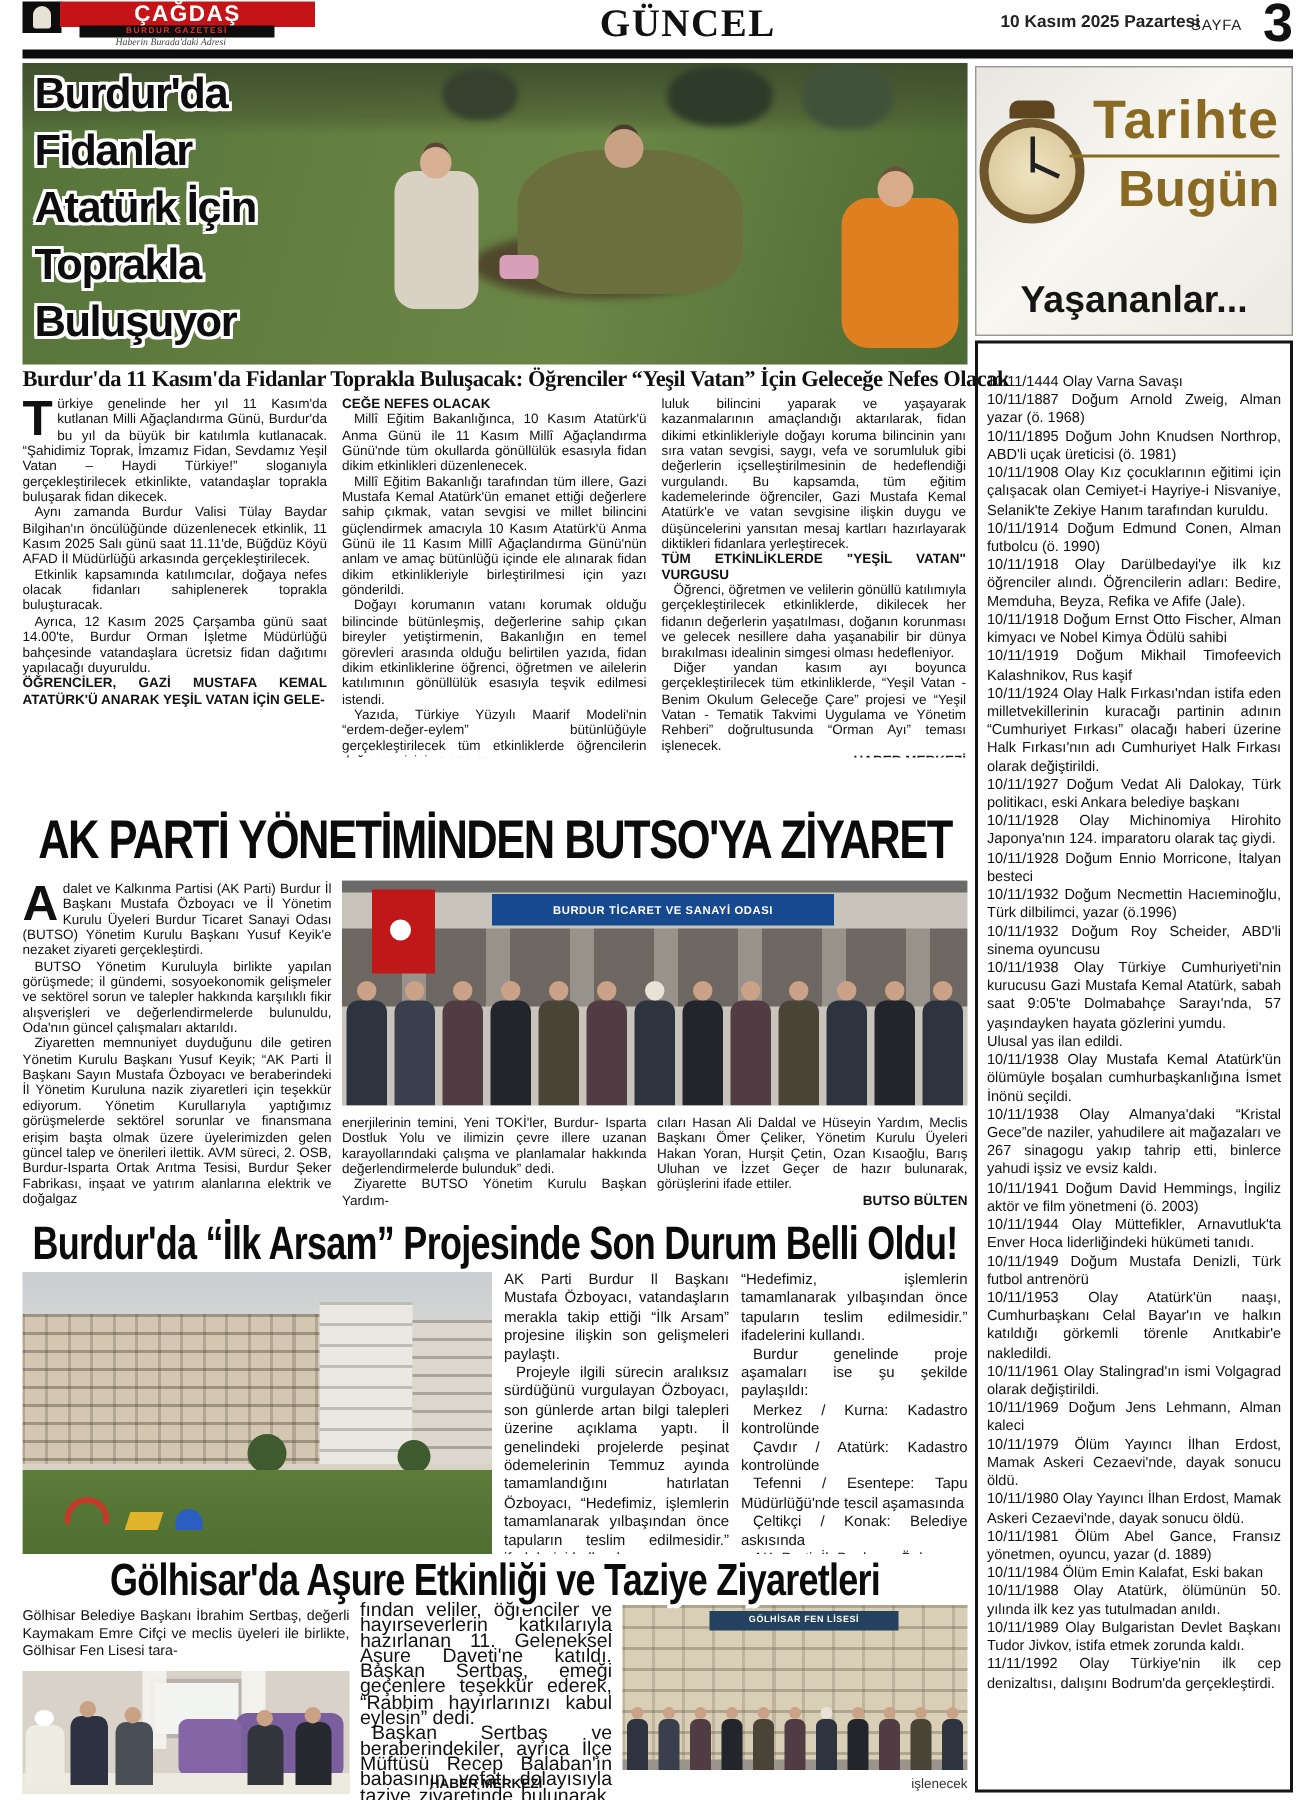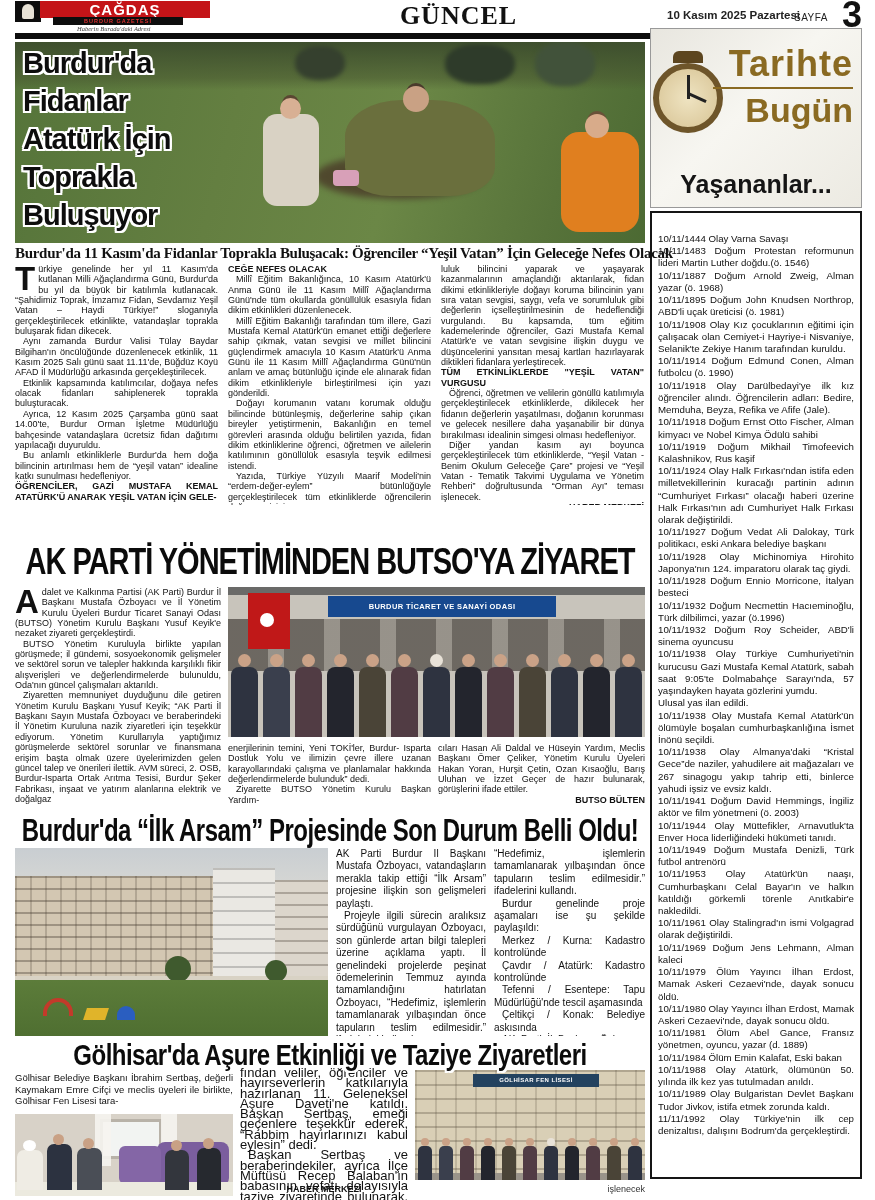--- a/index.html
+++ b/index.html
@@ -48,21 +48,21 @@
   .kid-orange::before { content:""; position:absolute; left:24px; top:-18px; width:24px; height:24px;
         border-radius:50%; background:#d8ab8a; box-shadow:0 -5px 0 -2px #6a5138; }
   .can { position:absolute; left:318px; top:128px; width:26px; height:16px; background:#d8a0b8; border-radius:4px; }
   .overlay { position:absolute; left:8px; top:2px; font-weight:900; font-size:29px; line-height:38px;
         letter-spacing:-1px; color:#0d0d0d;
         text-shadow:-2px -2px 0 #fff, 2px -2px 0 #fff, -2px 2px 0 #fff, 2px 2px 0 #fff,
                     0 2px 0 #fff, 2px 0 0 #fff, 0 -2px 0 #fff, -2px 0 0 #fff; }
   .overlay p { margin:0; }
 
   
-  #sidebar { top:28px; left:650px; width:212px; height:1154px; }
+  #sidebar { top:44px; left:650px; width:212px; height:1154px; }
   .tbox { position:relative; height:180px; border:1px solid #999; overflow:hidden;
         background:linear-gradient(135deg,#e8e6df,#f7f6f1 45%,#eceae2); }
   .clock { position:absolute; left:2px; top:34px; width:70px; height:70px; border-radius:50%;
         border:6px solid #6e552a; background:radial-gradient(#efe4c2,#d7c394); }
   .clock::before { content:""; position:absolute; left:28px; top:6px; width:3px; height:24px; background:#222; }
   .clock::after { content:""; position:absolute; left:28px; top:27px; width:20px; height:3px; background:#222;
         transform:rotate(25deg); }
   .clock-top { position:absolute; left:22px; top:22px; width:30px; height:12px; background:#5c451f;
         border-radius:6px 6px 0 0; }
   .tb1 { position:absolute; right:8px; top:14px; font-size:36px; color:#8a6a22; font-weight:600; letter-spacing:1px; }
@@ -208,21 +208,20 @@
   <div class="tbox">
     <div class="clock-top"></div>
     <div class="clock"></div>
     <div class="tb1">Tarihte</div>
     <div class="tb-line"></div>
     <div class="tb2">Bugün</div>
     <div class="tb3">Yaşananlar...</div>
   </div>
   <div class="ebox">
       <p>10/11/1444 Olay Varna Savaşı</p>
-      <p>10/11/1483 Doğum Protestan reformunun lideri Martin Luther doğdu.(ö. 1546)</p>
       <p>10/11/1887 Doğum Arnold Zweig, Alman yazar (ö. 1968)</p>
       <p>10/11/1895 Doğum John Knudsen Northrop, ABD'li uçak üreticisi (ö. 1981)</p>
       <p>10/11/1908 Olay Kız çocuklarının eğitimi için çalışacak olan Cemiyet-i Hayriye-i Nisvaniye, Selanik'te Zekiye Hanım tarafından kuruldu.</p>
       <p>10/11/1914 Doğum Edmund Conen, Alman futbolcu (ö. 1990)</p>
       <p>10/11/1918 Olay Darülbedayi'ye ilk kız öğrenciler alındı. Öğrencilerin adları: Bedire, Memduha, Beyza, Refika ve Afife (Jale).</p>
       <p>10/11/1918 Doğum Ernst Otto Fischer, Alman kimyacı ve Nobel Kimya Ödülü sahibi</p>
       <p>10/11/1919 Doğum Mikhail Timofeevich Kalashnikov, Rus kaşif</p>
       <p>10/11/1924 Olay Halk Fırkası'ndan istifa eden milletvekillerinin kuracağı partinin adının “Cumhuriyet Fırkası” olacağı haberi üzerine Halk Fırkası'nın adı Cumhuriyet Halk Fırkası olarak değiştirildi.</p>
       <p>10/11/1927 Doğum Vedat Ali Dalokay, Türk politikacı, eski Ankara belediye başkanı</p>
       <p>10/11/1928 Olay Michinomiya Hirohito Japonya'nın 124. imparatoru olarak taç giydi.</p>
@@ -249,21 +248,20 @@
     </div>
 </div>
 
 <div id="a1h" class="abs">Burdur'da 11 Kasım'da Fidanlar Toprakla Buluşacak: Öğrenciler “Yeşil Vatan” İçin Geleceğe Nefes Olacak</div>
 <div id="a1cols" class="abs cols bodytxt">
   <div class="dropcap">
       <p style="text-indent: 0px;">Türkiye genelinde her yıl 11 Kasım'da kutlanan Milli Ağaçlandırma Günü, Burdur'da bu yıl da büyük bir katılımla kutlanacak. “Şahidimiz Toprak, İmzamız Fidan, Sevdamız Yeşil Vatan – Haydi Türkiye!” sloganıyla gerçekleştirilecek etkinlikte, vatandaşlar toprakla buluşarak fidan dikecek.</p>
       <p>Aynı zamanda Burdur Valisi Tülay Baydar Bilgihan'ın öncülüğünde düzenlenecek etkinlik, 11 Kasım 2025 Salı günü saat 11.11'de, Büğdüz Köyü AFAD İl Müdürlüğü arkasında gerçekleştirilecek.</p>
       <p>Etkinlik kapsamında katılımcılar, doğaya nefes olacak fidanları sahiplenerek toprakla buluşturacak.</p>
       <p>Ayrıca, 12 Kasım 2025 Çarşamba günü saat 14.00'te, Burdur Orman İşletme Müdürlüğü bahçesinde vatandaşlara ücretsiz fidan dağıtımı yapılacağı duyuruldu.</p>
-      <p>Bu anlamlı etkinliklerle Burdur'da hem doğa bilincinin artırılması hem de “yeşil vatan” idealine katkı sunulması hedefleniyor.</p>
       <p class="bold">ÖĞRENCİLER, GAZİ MUSTAFA KEMAL ATATÜRK'Ü ANARAK YEŞİL VATAN İÇİN GELE-</p>
     </div>
   <div>
       <p class="bold">CEĞE NEFES OLACAK</p>
       <p>Millî Eğitim Bakanlığınca, 10 Kasım Atatürk'ü Anma Günü ile 11 Kasım Millî Ağaçlandırma Günü'nde tüm okullarda gönüllülük esasıyla fidan dikim etkinlikleri düzenlenecek.</p>
       <p>Millî Eğitim Bakanlığı tarafından tüm illere, Gazi Mustafa Kemal Atatürk'ün emanet ettiği değerlere sahip çıkmak, vatan sevgisi ve millet bilincini güçlendirmek amacıyla 10 Kasım Atatürk'ü Anma Günü ile 11 Kasım Millî Ağaçlandırma Günü'nün anlam ve amaç bütünlüğü içinde ele alınarak fidan dikim etkinlikleriyle birleştirilmesi için yazı gönderildi.</p>
       <p>Doğayı korumanın vatanı korumak olduğu bilincinde bütünleşmiş, değerlerine sahip çıkan bireyler yetiştirmenin, Bakanlığın en temel görevleri arasında olduğu belirtilen yazıda, fidan dikim etkinliklerine öğrenci, öğretmen ve ailelerin katılımının gönüllülük esasıyla teşvik edilmesi istendi.</p>
       <p>Yazıda, Türkiye Yüzyılı Maarif Modeli'nin “erdem-değer-eylem” bütünlüğüyle gerçekleştirilecek tüm etkinliklerde öğrencilerin doğa sevgisini ve sorum-</p>
     </div>
   <div>

